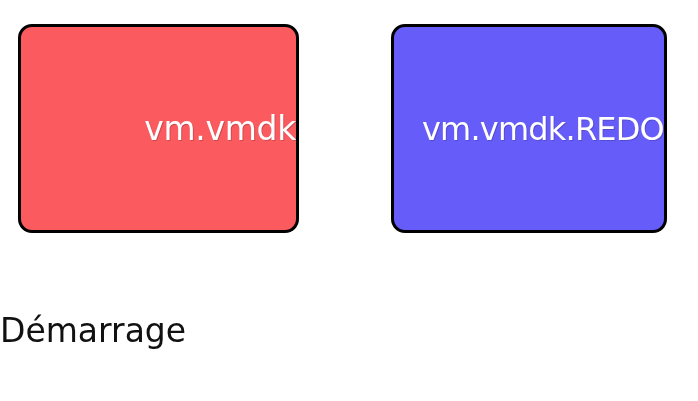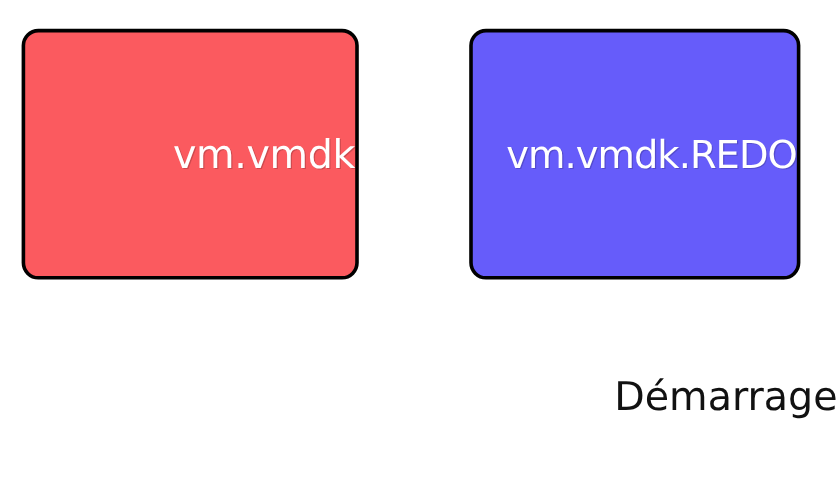--- a/index.html
+++ b/index.html
@@ -50,21 +50,21 @@
   }
   #redo-disk .disk-label {
     font-size: 32px;
     letter-spacing: -0.8px;
   }
   #caption {
     position: absolute;
     left: 0;
     top: 310px;
     width: 698px;
-    text-align: right;
+    text-align: left;
     color: #111111;
     font-size: 33px;
     font-weight: 400;
     line-height: 1.25;
     white-space: nowrap;
   }
 </style>
 </head>
 <body>
 

